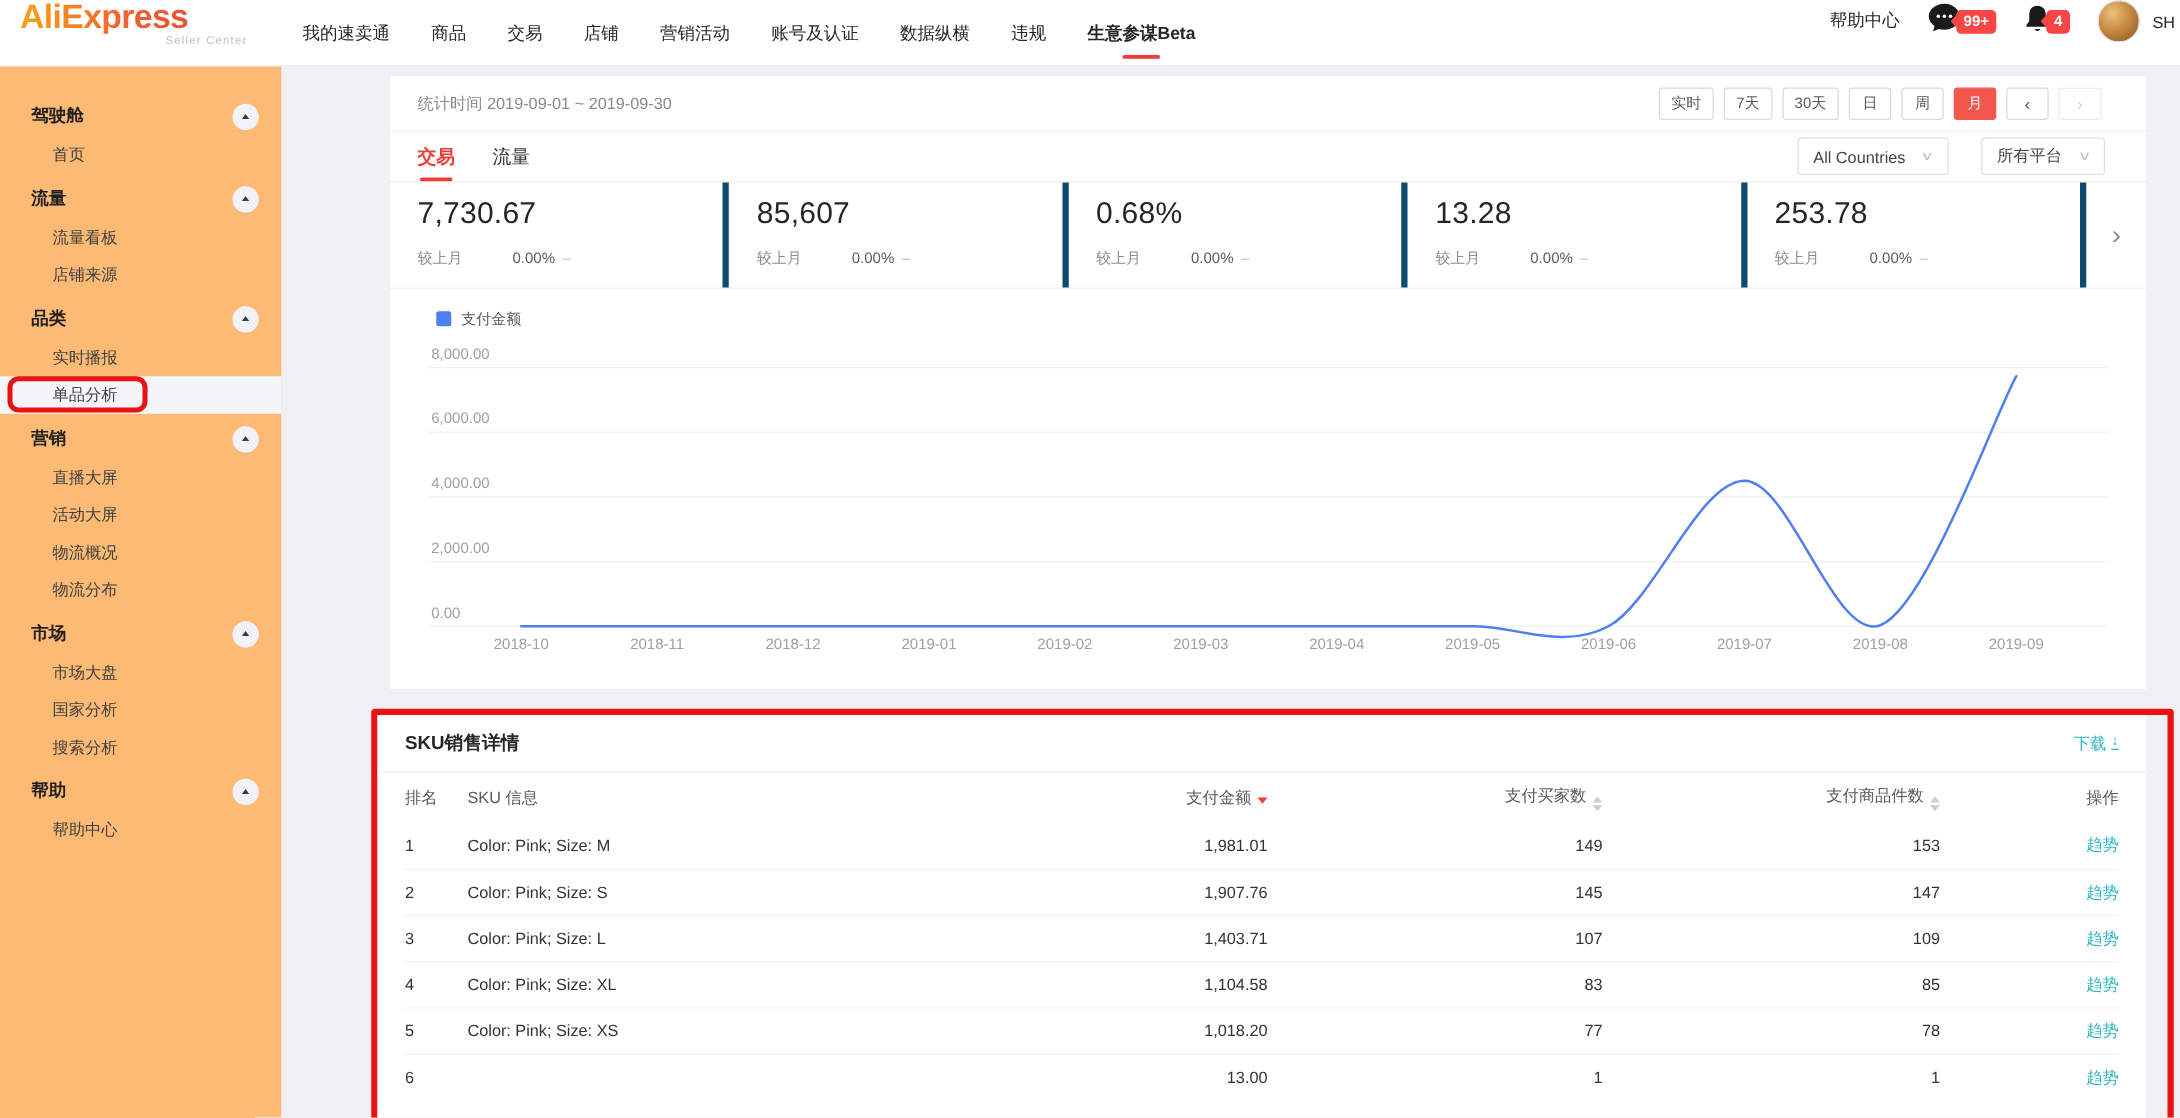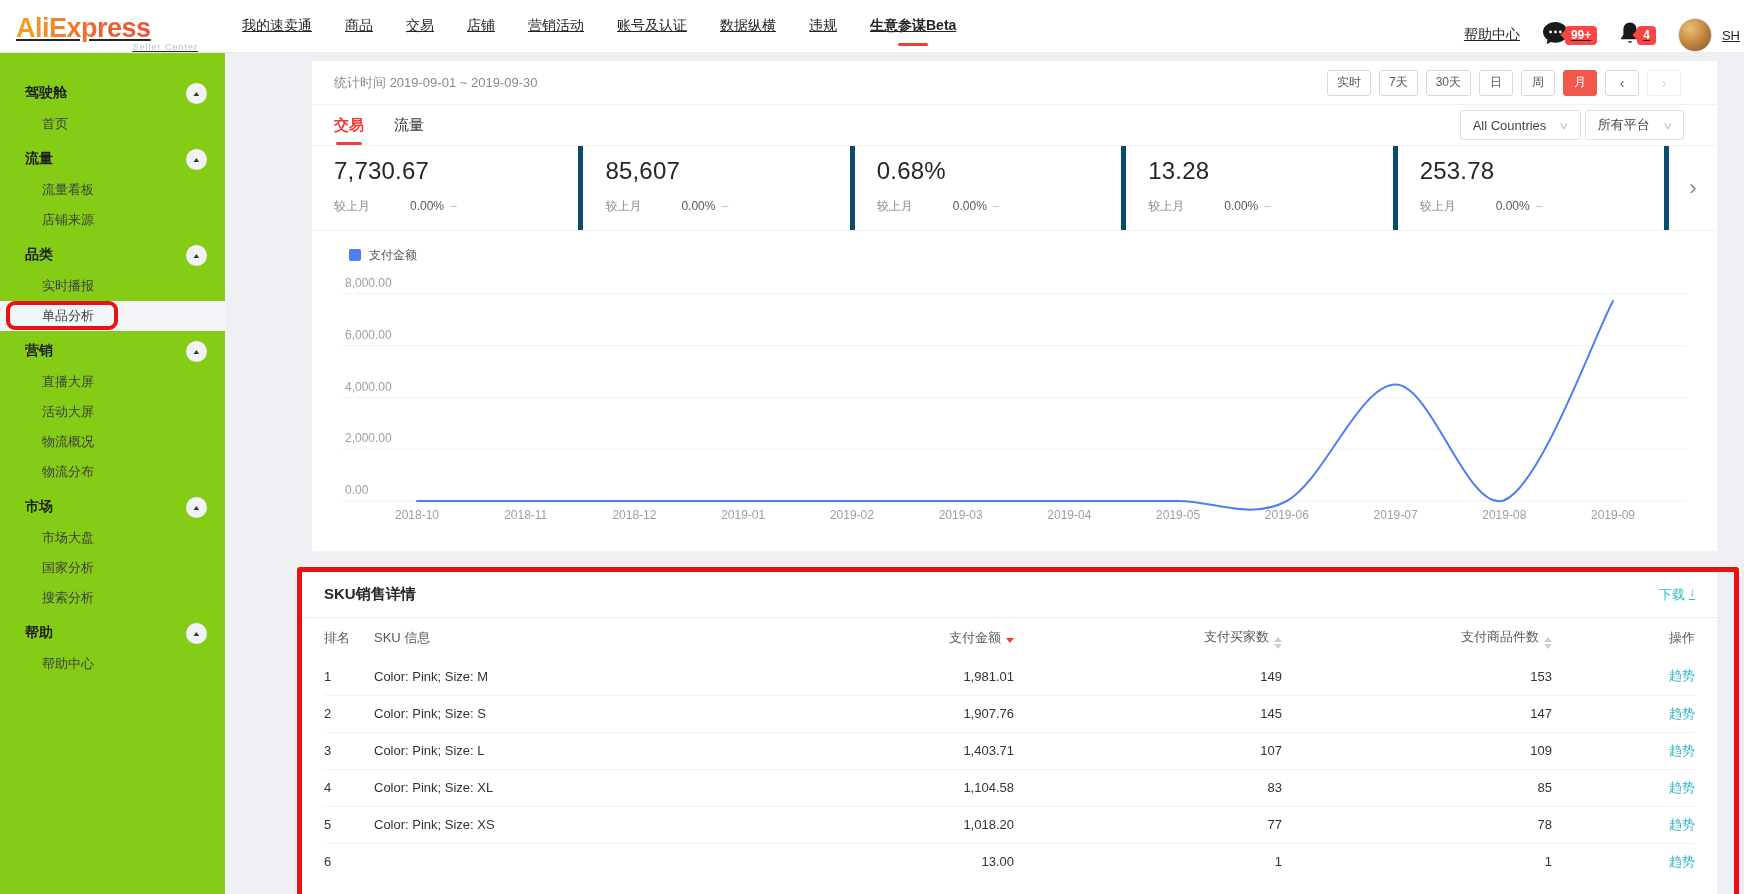--- a/index.html
+++ b/index.html
@@ -1,21 +1,21 @@
 <!DOCTYPE html>
 <html><head>
 <meta charset="utf-8">
 <style>
   * { margin:0; padding:0; box-sizing:border-box; }
   html,body { width:1744px; height:894px; overflow:hidden; background:#eef0f4;
     font-family:"Liberation Sans","DejaVu Sans",sans-serif; color:#262626; }
 
   
   .topbar { height:53px; background:#fff; border-bottom:1px solid #ececec;
-    display:flex; align-items:flex-end; padding:0 10px 0 16px; position:relative; z-index:5;text-decoration:underline; }
+    display:flex; align-items:flex-start; padding:0 10px 0 16px; position:relative; z-index:5; }
   .logo { width:200px; line-height:1; }
   .logo .word { font-size:27px; font-weight:bold; letter-spacing:-0.5px;
     background:linear-gradient(90deg,#f6a21c 0%,#ef5f33 45%,#e7402e 100%);
     -webkit-background-clip:text; background-clip:text; color:transparent; }
   .logo .sub { font-size:9px; color:#b7c0cd; text-align:right; margin:1px 18px 0 0; letter-spacing:1px; }
   .topnav { display:flex; gap:33px; margin-left:26px; }
   .nav-item { font-size:14px; color:#262626; height:53px; line-height:53px; position:relative; cursor:pointer; white-space:nowrap; }
   .nav-item.active { font-weight:bold; }
   .nav-item.active::after { content:""; position:absolute; left:50%; transform:translateX(-50%);
     bottom:6px; width:30px; height:3px; border-radius:2px; background:#f23c36; }
@@ -25,21 +25,21 @@
   .badge { position:relative; margin-left:-4px; background:#fa4545; color:#fff; font-size:12px; font-weight:bold;
     line-height:18px; height:19px; padding:0 6px; border-radius:4px; }
   .badge::before { content:""; position:absolute; left:-3px; top:50%; width:8px; height:8px;
     transform:translateY(-50%) rotate(45deg); background:#fa4545; border-radius:1px; }
   .avatar { width:34px; height:34px; border-radius:50%;
     background:radial-gradient(circle at 35% 30%,#e8c27a 0%,#c98a43 45%,#7d5426 100%); border:1px solid #e0e0e0; }
   .uname { font-size:13px; color:#262626; margin:0 -6px 0 -12px; }
 
   
   .layout { display:flex; height:841px; }
-  aside { width:225px; background:#84cc16; padding-top:20px; flex:none; }
+  aside { width:225px; background:#fdba74; padding-top:20px; flex:none; }
   .side-section { height:32px; display:flex; align-items:center; padding:0 18px 0 25px;
     font-size:14px; font-weight:bold; color:#1f1f1f; margin-top:4px; cursor:pointer; }
   .collapse-circle { margin-left:auto; width:21px; height:21px; border-radius:50%; background:#f2f3f8;
     display:flex; align-items:center; justify-content:center; }
   .tri { font-size:7px; color:#3a3a3a; transform:scaleX(1.4); }
   .side-item { height:30px; display:flex; align-items:center; padding-left:42px;
     font-size:13px; color:#404040; cursor:pointer; position:relative; }
   .side-item.selected { background:#f4f5f9; }
   .red-box { position:absolute; left:6px; top:0px; width:112px; height:29px;
     border:4px solid #e81212; border-radius:9px; pointer-events:none; }
@@ -57,21 +57,21 @@
   .pbtn.active { background:#f2574b; border-color:#f2574b; color:#fff; }
   .pbtn.nav-arrow { font-size:14px; line-height:1; }
   .pbtn.disabled { color:#d4d4d4; border-color:#ededed; cursor:default; }
 
   
   .tabs-row { height:41px; display:flex; align-items:center; padding:0 33px 0 22px; border-bottom:1px solid #f0f0f0; }
   .tabs { display:flex; gap:30px; height:100%; }
   .tab { font-size:15px; color:#333; height:100%; display:flex; align-items:center; position:relative; cursor:pointer; }
   .tab.active { color:#f23c36; font-weight:bold; }
   .tab.active::after { content:""; position:absolute; left:2px; right:2px; bottom:0; height:3px; background:#f23c36; border-radius:2px; }
-  .dropdowns { margin-left:auto; display:flex; gap:4px; }
+  .dropdowns { margin-left:auto; display:flex; gap:26px; }
   .dd { height:30px; border:1px solid #dcdfe3; border-radius:3px; padding:0 12px; display:flex;
     align-items:center; font-size:13px; color:#444; cursor:pointer; background:#fff; }
   .dd .caret { color:#c0c4cc; font-size:10px; margin-left:14px; transform:scaleX(1.5); }
 
   
   .kpi-row { display:flex; border-bottom:1px solid #f0f0f0; }
   .kpi { flex:1; padding:11px 0 15px 22px; border-right:5px solid #0c4a6e; }
   .kpi-value { font-size:24px; color:#262626; font-weight:500; letter-spacing:0.2px; }
   .kpi-compare { margin-top:13px; font-size:12px; color:#8c8c8c; }
   .kpi-compare .cv { margin-left:40px; color:#595959; }

